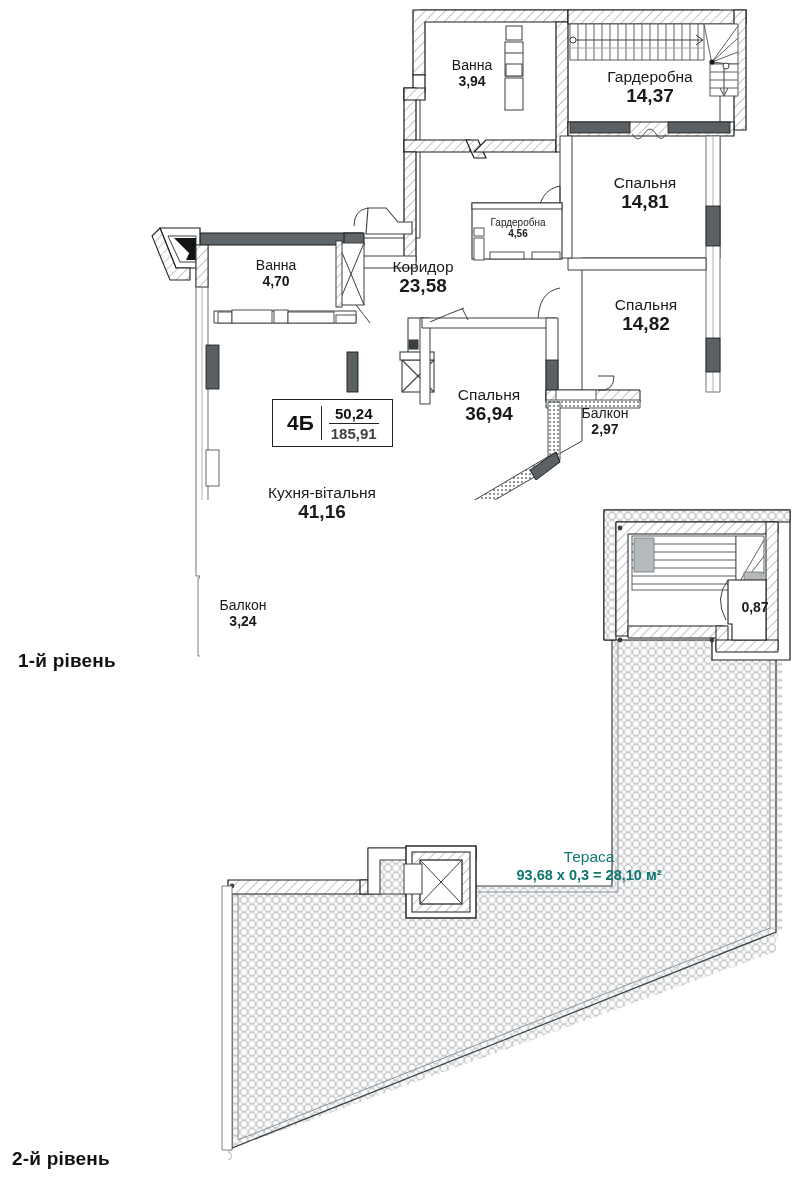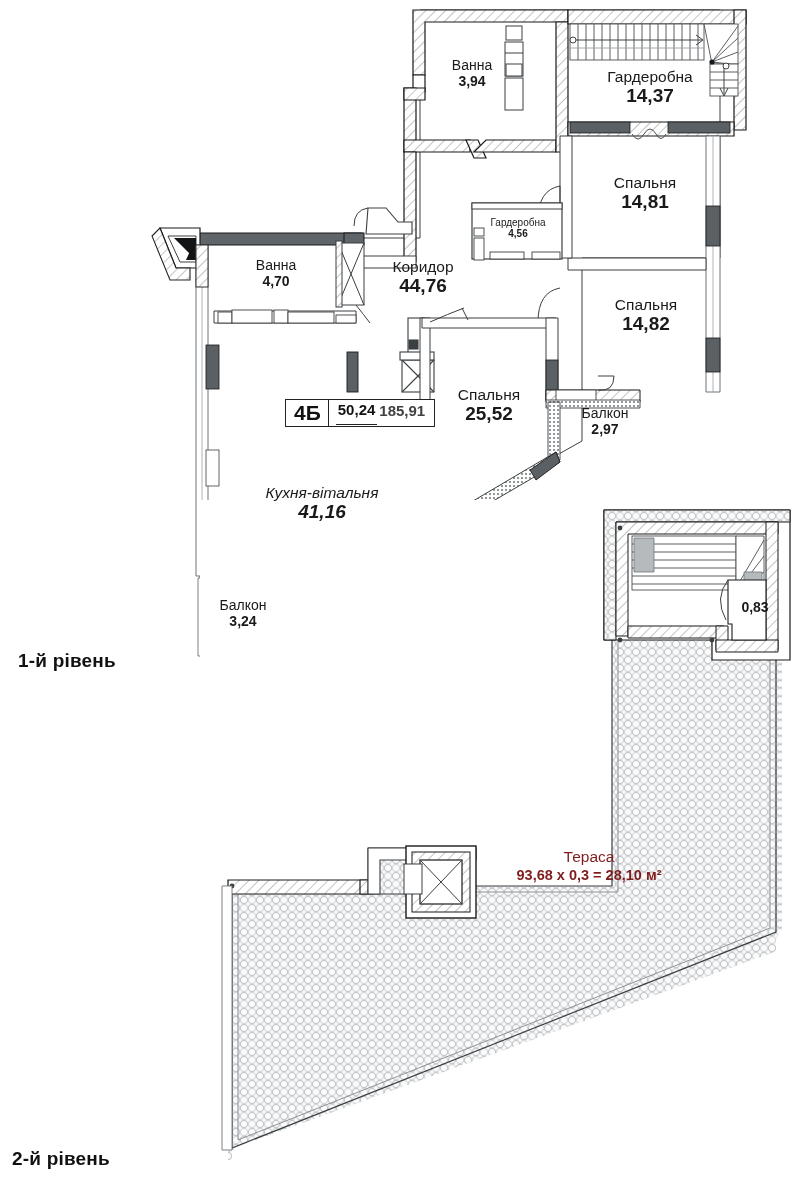--- a/index.html
+++ b/index.html
@@ -58,45 +58,45 @@
     color: #1a1a1a;
     transform: translateX(-50%);
     white-space: nowrap;
   }
 
   .terrace-label {
     position: absolute;
     text-align: center;
     transform: translateX(-50%);
     white-space: nowrap;
-    color: #7f1d1d;
+    color: #0f766e;
     line-height: 1.2;
   }
   .terrace-label .tname { display: block; font-size: 15.5px; }
   .terrace-label .tformula { display: block; font-size: 14.5px; font-weight: bold; }
 
   
   #apt-badge {
     position: absolute;
-    left: 285px; top: 399px;
-    height: 28px;
+    left: 272px; top: 399px;
+    height: 48px;
     border: 1.3px solid #222;
     background: #fff;
     display: flex;
     align-items: stretch;
-    padding: 0;
+    padding: 6px;
   }
   #apt-badge .apt-type {
     display: flex; align-items: center; justify-content: center;
     font-size: 21px; font-weight: bold; color: #111;
     padding: 0 7px 0 8px;
     border-right: 1.3px solid #222;
   }
   #apt-badge .apt-areas {
-    display: flex; flex-direction: row; justify-content: center;
+    display: flex; flex-direction: column; justify-content: center;
     padding: 1px 7px 1px 7px;
   }
   #apt-badge .apt-area-top {
     font-size: 15px; font-weight: bold; color: #111;
     border-bottom: 1.3px solid #222;
     text-align: center; padding: 0 2px 1px 2px;
   }
   #apt-badge .apt-area-bottom {
     font-size: 15px; font-weight: bold; color: #404040;
     text-align: center; padding: 1px 2px 0 2px;
@@ -489,43 +489,43 @@
       <div class="room-label rl-xs" style="left: 518px; top: 217px;">
         <span class="rname">Гардеробна</span>
         <span class="rarea">4,56</span>
       </div>
       <div class="room-label rl-md" style="left: 276px; top: 258px;">
         <span class="rname">Ванна</span>
         <span class="rarea">4,70</span>
       </div>
       <div class="room-label rl-lg" style="left: 414px; top: 258px; margin-left: 9px;">
         <span class="rname">Коридор</span>
-        <span class="rarea">44,76</span>
+        <span class="rarea">23,58</span>
       </div>
       <div class="room-label rl-lg" style="left: 646px; top: 296px;">
         <span class="rname">Спальня</span>
         <span class="rarea">14,82</span>
       </div>
       <div class="room-label rl-lg" style="left: 489px; top: 386px;">
         <span class="rname">Спальня</span>
-        <span class="rarea">25,52</span>
+        <span class="rarea">36,94</span>
       </div>
       <div class="room-label rl-md" style="left: 605px; top: 406px;">
         <span class="rname">Балкон</span>
         <span class="rarea">2,97</span>
       </div>
-      <div class="room-label rl-lg" style="left: 322px; top: 484px; font-style: italic;">
+      <div class="room-label rl-lg" style="left: 322px; top: 484px;">
         <span class="rname">Кухня-вітальня</span>
         <span class="rarea">41,16</span>
       </div>
       <div class="room-label rl-md" style="left: 243px; top: 598px;">
         <span class="rname">Балкон</span>
         <span class="rarea">3,24</span>
       </div>
-      <div class="plain-num" style="left: 755px; top: 599px;">0,83</div>
+      <div class="plain-num" style="left: 755px; top: 599px;">0,87</div>
     </div>
 
   <div class="terrace-label" id="terrace-label" style="left: 589px; top: 848px;">
     <span class="tname">Тераса</span>
     <span class="tformula">93,68 х 0,3 = 28,10 м²</span>
   </div>
 
   <div class="lvl-label" id="level1-label">1-й рівень</div>
   <div class="lvl-label" id="level2-label">2-й рівень</div>
 

